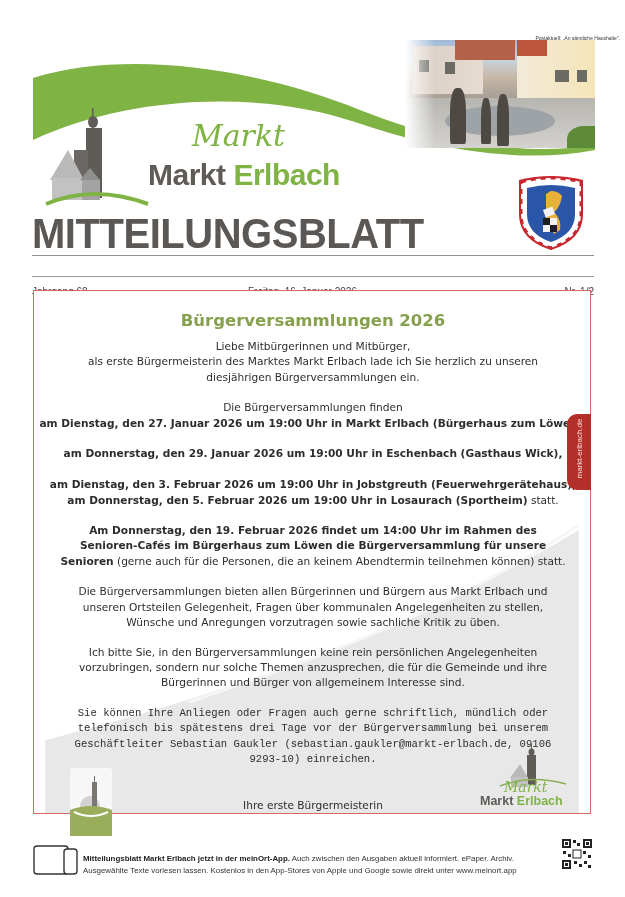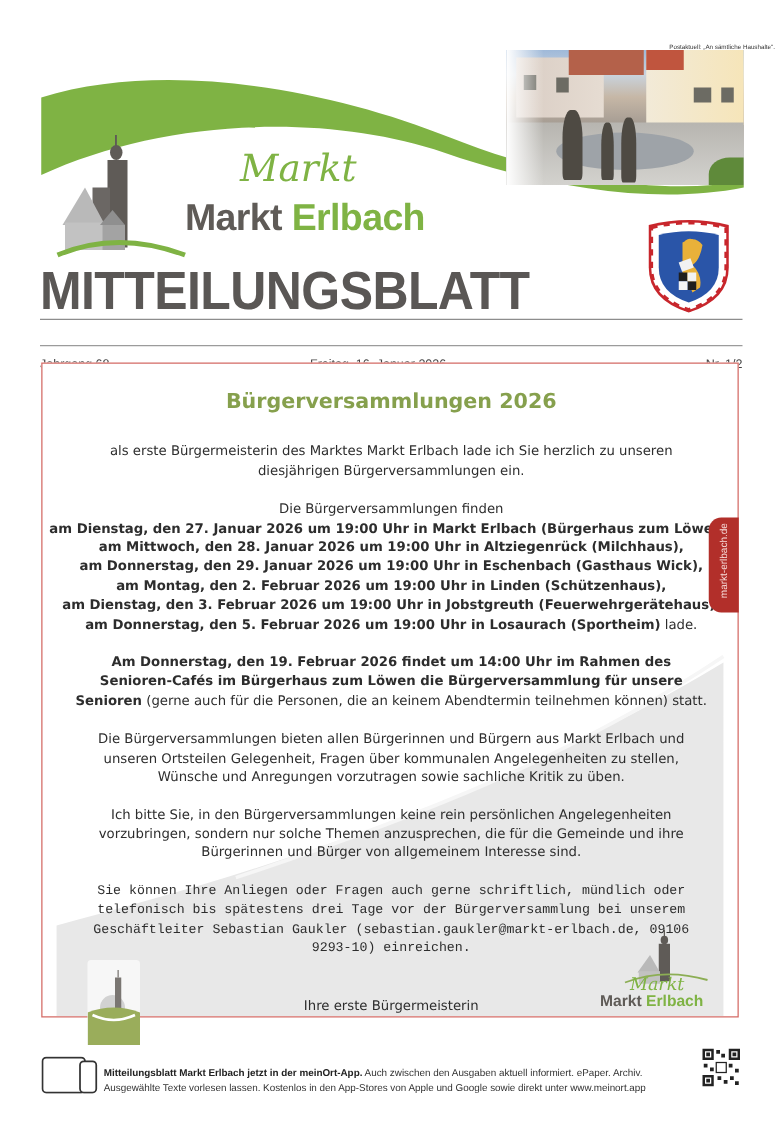--- a/index.html
+++ b/index.html
@@ -125,31 +125,31 @@
 <div class="rule2"></div>
 
 <div class="box">
   <svg class="bg-band" width="558" height="546" viewBox="0 0 558 546">
     <path d="M0 546 L0 470 C 150 430, 360 370, 558 250 L558 546 Z" fill="#e8e8e8"></path>
     <path d="M150 430 C 300 380, 430 330, 558 245" stroke="#f6f6f6" stroke-width="3" fill="none"></path>
   </svg>
   <div class="content">
     <h2>Bürgerversammlungen 2026</h2>
     <p style="padding:0 30px;">
-      <br>
+      <span>Liebe Mitbürgerinnen und Mitbürger,</span><br>
       <span>als erste Bürgermeisterin des Marktes Markt Erlbach lade ich Sie herzlich zu unseren diesjährigen Bürgerversammlungen ein.</span>
     </p>
     <p>
       <span>Die Bürgerversammlungen finden</span><br>
       <b>am Dienstag, den 27. Januar 2026 um 19:00 Uhr in Markt Erlbach (Bürgerhaus zum Löwen),</b><br>
-      <b>am Mittwoch, den 28. Januar 2026 um 19:00 Uhr in Altziegenrück (Milchhaus),</b><br>
+      <br>
       <b>am Donnerstag, den 29. Januar 2026 um 19:00 Uhr in Eschenbach (Gasthaus Wick),</b><br>
-      <b>am Montag, den 2. Februar 2026 um 19:00 Uhr in Linden (Schützenhaus),</b><br>
+      <br>
       <b>am Dienstag, den 3. Februar 2026 um 19:00 Uhr in Jobstgreuth (Feuerwehrgerätehaus),</b><br>
-      <b>am Donnerstag, den 5. Februar 2026 um 19:00 Uhr in Losaurach (Sportheim)</b><span> lade.</span>
+      <b>am Donnerstag, den 5. Februar 2026 um 19:00 Uhr in Losaurach (Sportheim)</b><span> statt.</span>
     </p>
     <p style="padding:0 26px;">
       <b>Am Donnerstag, den 19. Februar 2026 findet um 14:00 Uhr im Rahmen des Senioren-Cafés im Bürgerhaus zum Löwen die Bürgerversammlung für unsere Senioren</b><span> (gerne auch für die Personen, die an keinem Abendtermin teilnehmen können) statt.</span>
     </p>
     <p style="padding:0 26px; margin-bottom:14px;">Die Bürgerversammlungen bieten allen Bürgerinnen und Bürgern aus Markt Erlbach und unseren Ortsteilen Gelegenheit, Fragen über kommunalen Angelegenheiten zu stellen, Wünsche und Anregungen vorzutragen sowie sachliche Kritik zu üben.</p>
     <p style="padding:0 26px;">Ich bitte Sie, in den Bürgerversammlungen keine rein persönlichen Angelegenheiten vorzubringen, sondern nur solche Themen anzusprechen, die für die Gemeinde und ihre Bürgerinnen und Bürger von allgemeinem Interesse sind.</p>
     <p style="padding:0 26px;font-family:Liberation Mono, monospace;">Sie können Ihre Anliegen oder Fragen auch gerne schriftlich, mündlich oder telefonisch bis spätestens drei Tage vor der Bürgerversammlung bei unserem Geschäftleiter Sebastian Gaukler (sebastian.gaukler@markt-erlbach.de, 09106 9293-10) einreichen.</p>
     <p style="margin:0;">
       <br>
       <span>Ihre erste Bürgermeisterin</span><br>

